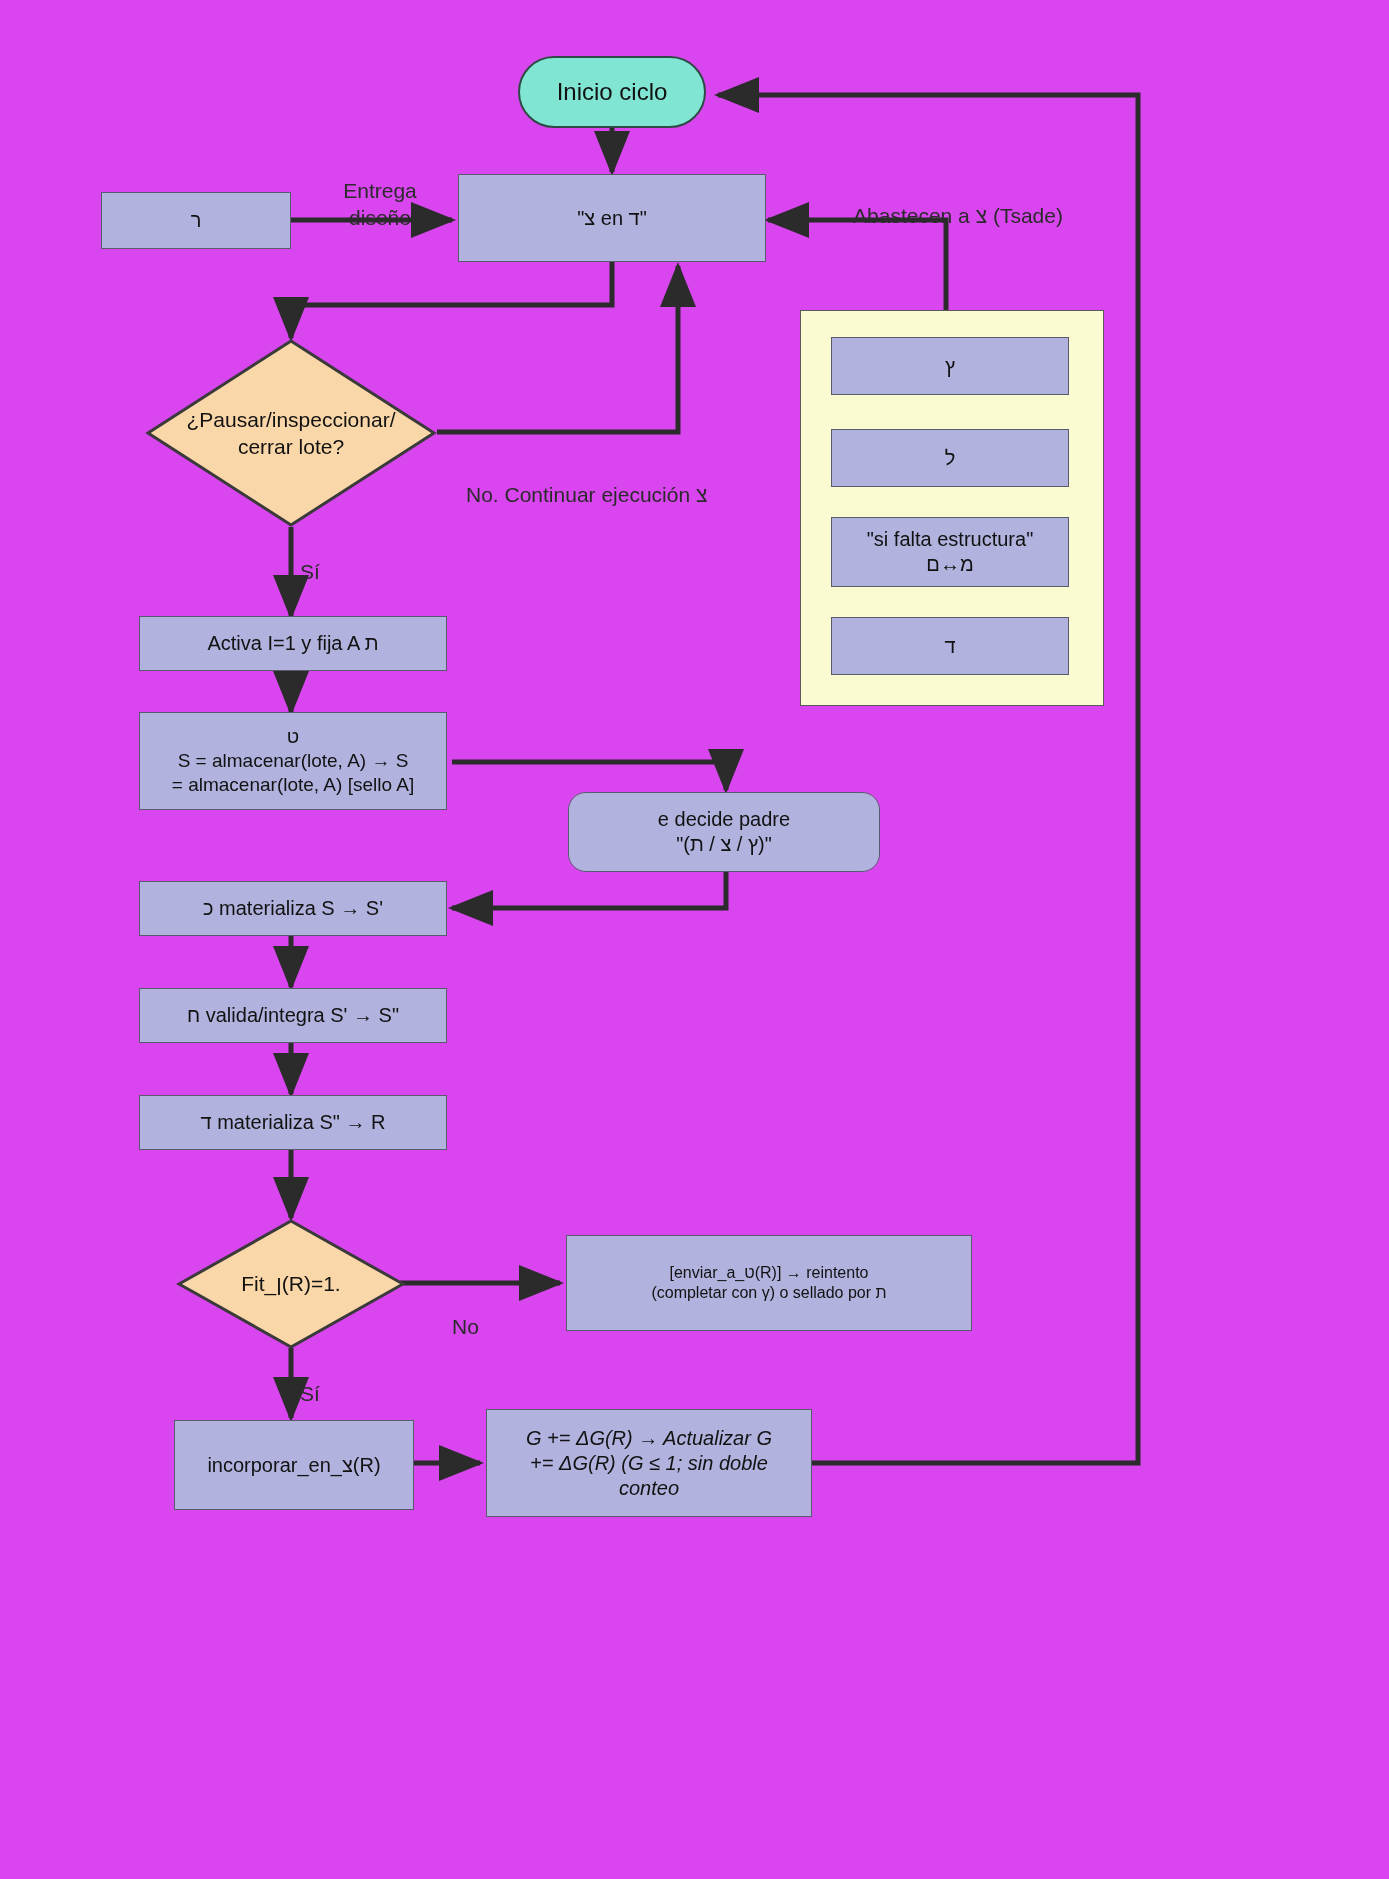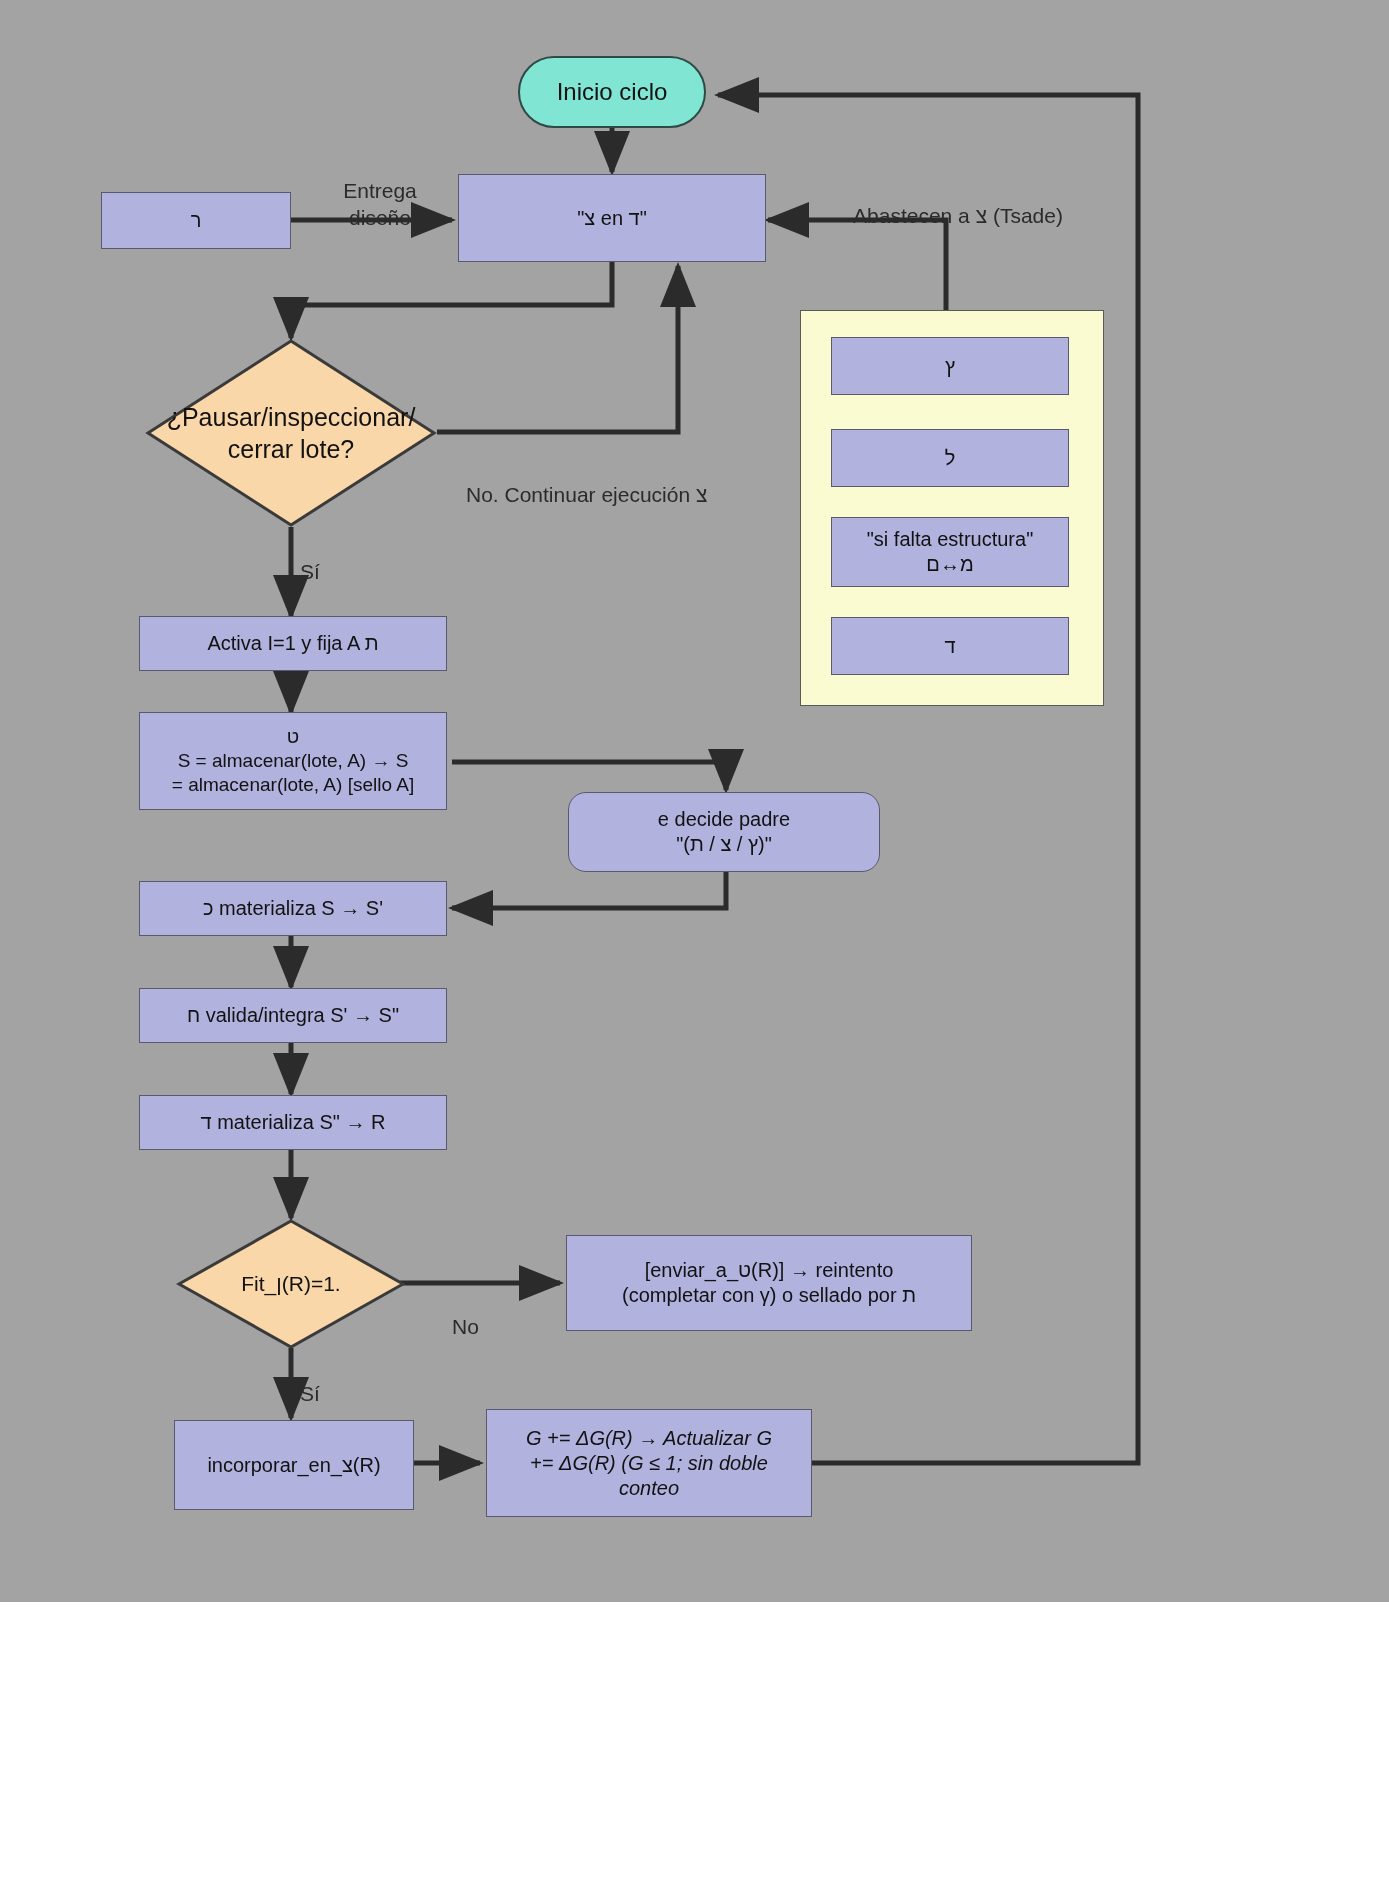--- a/index.html
+++ b/index.html
@@ -7,22 +7,22 @@
     padding: 0;
     background: #ffffff;
   }
   body {
     font-family: "Liberation Sans", "DejaVu Sans", sans-serif;
     color: #121212;
   }
   #canvas {
     position: relative;
     width: 1389px;
-    height: 1602px;
-    background: #a3a3a3;
+    height: 1879px;
+    background: #d946ef;
     overflow: hidden;
   }
   svg.edges {
     position: absolute;
     left: 0; top: 0;
     width: 1389px;
     height: 1879px;
     pointer-events: none;
   }
   .node {
@@ -137,21 +137,21 @@
   </div>
 
   <div class="node proc" style="left:458px; top:174px; width:308px; height:88px;">
     <span>"צ en ד"</span>
   </div>
 
   <div class="decision-wrap" style="left:145px; top:338px; width:292px; height:190px;">
     <svg width="292" height="190" viewBox="0 0 292 190">
       <polygon points="146,3 289,95 146,187 3,95" fill="#fad7a8" stroke="#3a3a3a" stroke-width="3"></polygon>
     </svg>
-    <div class="decision-label" style="font-size:25px;">
+    <div class="decision-label" style="font-size:21px;">
       <span>¿Pausar/inspeccionar/
 cerrar lote?</span>
     </div>
   </div>
 
   <div class="node proc" style="left:139px; top:616px; width:308px; height:55px;">
     <span>Activa I=1 y fija A ת</span>
   </div>
 
   <div class="node proc" style="left:139px; top:712px; width:308px; height:98px; font-size:19px;">
@@ -179,21 +179,21 @@
 
   <div class="decision-wrap" style="left:176px; top:1218px; width:230px; height:132px;">
     <svg width="230" height="132" viewBox="0 0 230 132">
       <polygon points="115,3 227,66 115,129 3,66" fill="#fad7a8" stroke="#3a3a3a" stroke-width="3"></polygon>
     </svg>
     <div class="decision-label" style="font-size:21px;">
       <span>Fit_ן(R)=1.</span>
     </div>
   </div>
 
-  <div class="node proc" style="left:566px; top:1235px; width:406px; height:96px; font-size:20px;">
+  <div class="node proc" style="left:566px; top:1235px; width:406px; height:96px; font-size:16px;">
     <span>[enviar_a_ט(R)]  → reintento
 (completar con γ) o sellado por ת</span>
   </div>
 
   <div class="node proc" style="left:174px; top:1420px; width:240px; height:90px;">
     <span>incorporar_en_צ(R)</span>
   </div>
 
   <div class="node proc" style="left:486px; top:1409px; width:326px; height:108px;font-style:italic;">
     <span>G += ΔG(R) → Actualizar G

